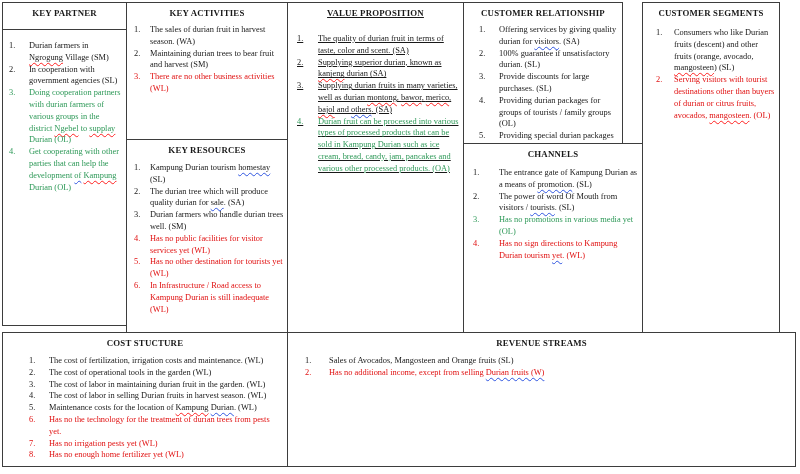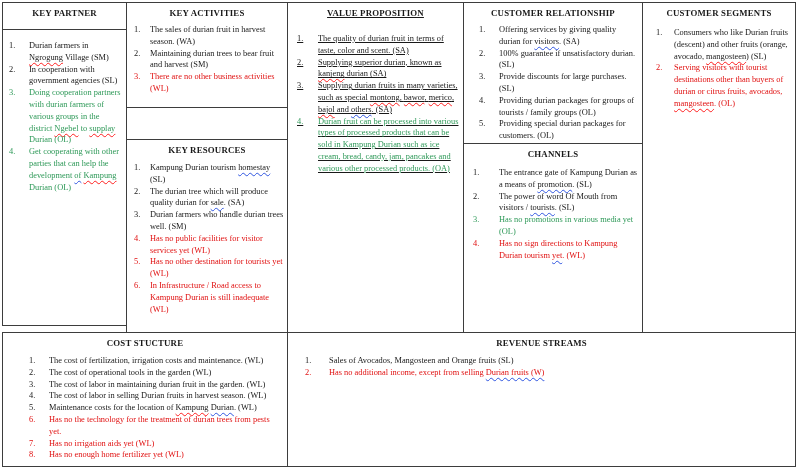--- a/index.html
+++ b/index.html
@@ -12,26 +12,26 @@
   .item{display:flex;align-items:flex-start;}
   .item .num{flex:0 0 auto;}
   .item .txt{flex:1 1 auto;}
   .c-black{color:var(--ink,#191919);}
   .c-red{color:var(--red,#e01010);}
   .c-green{color:var(--green,#2e9958);}
   .wavy-red{text-decoration:underline;text-decoration-style:wavy;text-decoration-color:var(--wavy_red,#ff1f1f);text-decoration-thickness:1px;text-underline-offset:2px;}
   .wavy-blue{text-decoration:underline;text-decoration-style:wavy;text-decoration-color:var(--wavy_blue,#2f55e0);text-decoration-thickness:1px;text-underline-offset:2px;}
   
   .kp  {left:2px;  top:2px;   width:125px;height:324px;}
-  .ka  {left:126px;top:2px;   width:162px;height:106px;}
+  .ka  {left:126px;top:2px;   width:162px;height:138px;}
   .kr  {left:126px;top:139px; width:162px;height:216px;}
   .vp  {left:287px;top:2px;   width:177px;height:331px;text-decoration:underline;}
-  .cr  {left:463px;top:2px;   width:180px;height:142px;}
+  .cr  {left:463px;top:2px;   width:160px;height:142px;}
   .ch  {left:463px;top:143px; width:180px;height:236px;}
-  .cs  {left:642px;top:2px;   width:154px;height:331px;}
+  .cs  {left:642px;top:2px;   width:138px;height:331px;}
   .cost{left:2px;  top:332px; width:286px;height:135px;}
   .rev {left:287px;top:332px; width:509px;height:135px;}
   
   .kp .list{margin:10px 3px 0 6px;}  .kp .num{width:20px;}
   .ka .list{margin:5px 2px 0 7px;}   .ka .num{width:16px;}
   .kr .list{margin:6px 2px 0 7px;}   .kr .num{width:16px;}
   .vp .list{margin:14px 3px 0 9px;}  .vp .num{width:21px;}
   .cr .list{margin:5px 3px 0 15px;}  .cr .num{width:20px;}
   .ch .list{margin:7px 3px 0 9px;}   .ch .num{width:26px;}
   .cs .list{margin:8px 3px 0 13px;}  .cs .num{width:18px;}
@@ -119,21 +119,21 @@
         <div class="item c-black">
           <span class="num">1.</span>
           <span class="txt"><span>The quality of durian fruit in terms of taste, color and scent. (SA)</span></span>
         </div>
         <div class="item c-black">
           <span class="num">2.</span>
           <span class="txt"><span>Supplying superior durian, known as </span><span class="wavy-red">kanjeng</span><span> durian (SA)</span></span>
         </div>
         <div class="item c-black">
           <span class="num">3.</span>
-          <span class="txt"><span>Supplying durian fruits in many varieties, such as special </span><span class="wavy-red">montong</span><span>, </span><span class="wavy-red">bawor</span><span>, </span><span class="wavy-red">merico</span><span>, </span><span class="wavy-red">bajol</span><span> and </span><span class="wavy-blue">others</span><span>. (SA)</span></span>
+          <span class="txt"><span>Supplying durian fruits in many varieties, well as durian </span><span class="wavy-red">montong</span><span>, </span><span class="wavy-red">bawor</span><span>, </span><span class="wavy-red">merico</span><span>, </span><span class="wavy-red">bajol</span><span> and </span><span class="wavy-blue">others</span><span>. (SA)</span></span>
         </div>
         <div class="item c-green">
           <span class="num">4.</span>
           <span class="txt"><span>Durian fruit can be processed into various types of processed products that can be sold in Kampung Durian such as ice cream, bread, candy, jam, pancakes and various other processed products. (OA)</span></span>
         </div>
       </div>
   </div>
 
   <div class="box cr">
     <div class="hdr">CUSTOMER RELATIONSHIP</div>
@@ -223,21 +223,21 @@
         <div class="item c-black">
           <span class="num">5.</span>
           <span class="txt"><span>Maintenance costs for the location of </span><span class="wavy-red">Kampung</span><span> </span><span class="wavy-blue">Durian</span><span>. (WL)</span></span>
         </div>
         <div class="item c-red">
           <span class="num">6.</span>
           <span class="txt"><span>Has no the technology for the treatment of durian trees from pests yet.</span></span>
         </div>
         <div class="item c-red">
           <span class="num">7.</span>
-          <span class="txt"><span>Has no irrigation aids yet (WL)</span></span>
+          <span class="txt"><span>Has no irrigation pests yet (WL)</span></span>
         </div>
         <div class="item c-red">
           <span class="num">8.</span>
           <span class="txt"><span>Has no enough home fertilizer yet (WL)</span></span>
         </div>
       </div>
   </div>
 
   <div class="box rev">
     <div class="hdr">REVENUE STREAMS</div>

